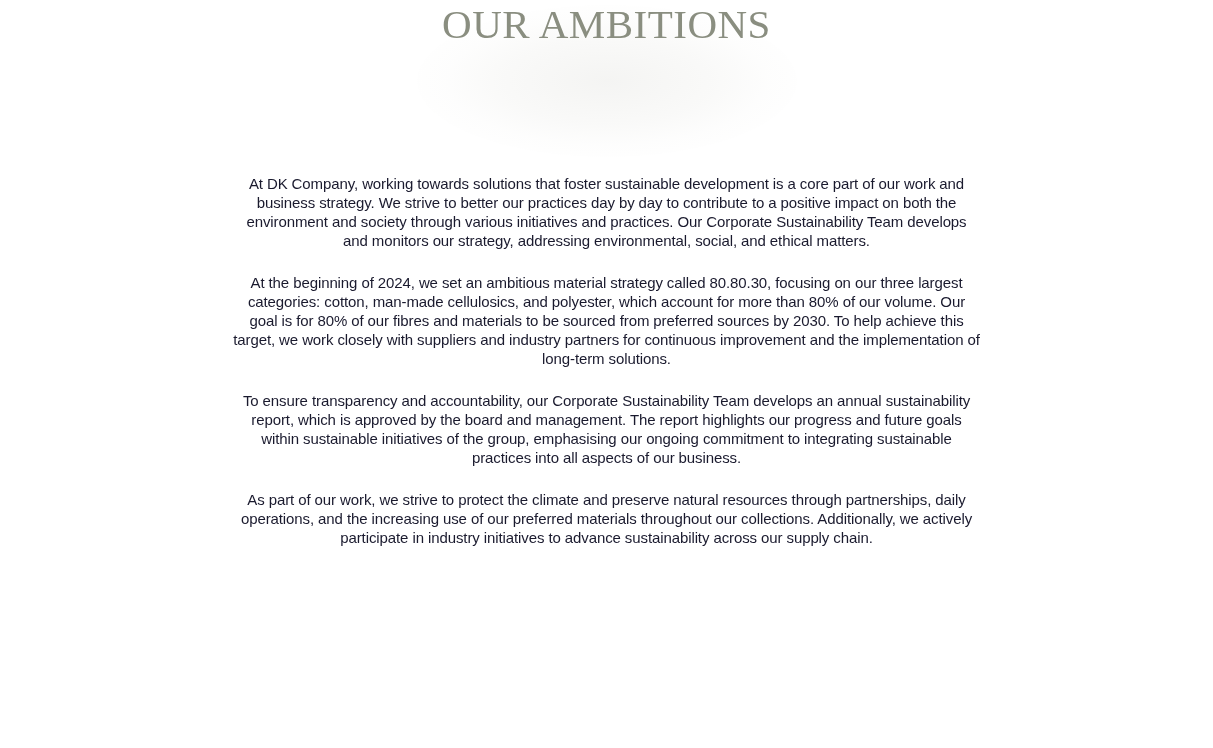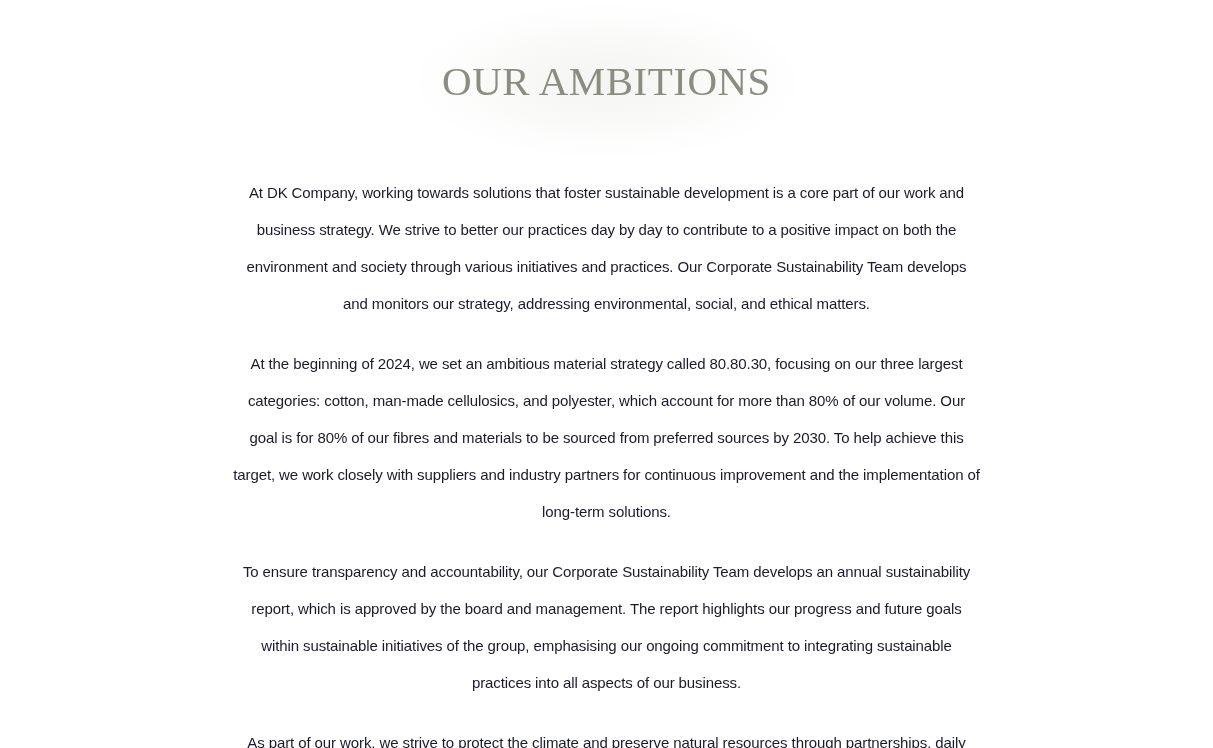--- a/index.html
+++ b/index.html
@@ -10,21 +10,21 @@
   body {
     width: 1213px;
     height: 748px;
     overflow: hidden;
     font-family: "Liberation Sans", sans-serif;
   }
   .hero {
     position: relative;
     height: 162px;
     display: flex;
-    align-items: center;
+    align-items: flex-start;
     justify-content: center;
   }
   .hero-blob {
     position: absolute;
     left: 50%;
     top: 50%;
     transform: translate(-50%, -50%);
     width: 380px;
     height: 152px;
     border-radius: 50%;
@@ -46,21 +46,21 @@
     z-index: 1;
   }
   .content {
     width: 748px;
     margin: 12px auto 0;
     text-align: center;
   }
   .content p {
     margin: 0 0 23px 0;
     font-size: 15px;
-    line-height: 37px;
+    line-height: 19px;
     letter-spacing: -0.1px;
     color: #1a1a2e;
   }
 </style>
 </head>
 <body>
 
 <header class="hero">
   <div class="hero-blob"></div>
   <h1 class="page-title">OUR AMBITIONS</h1>

